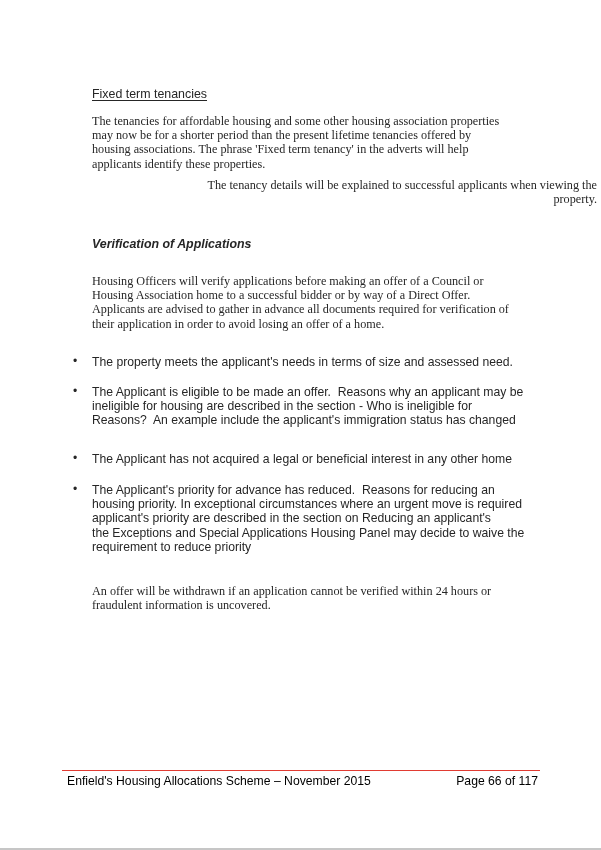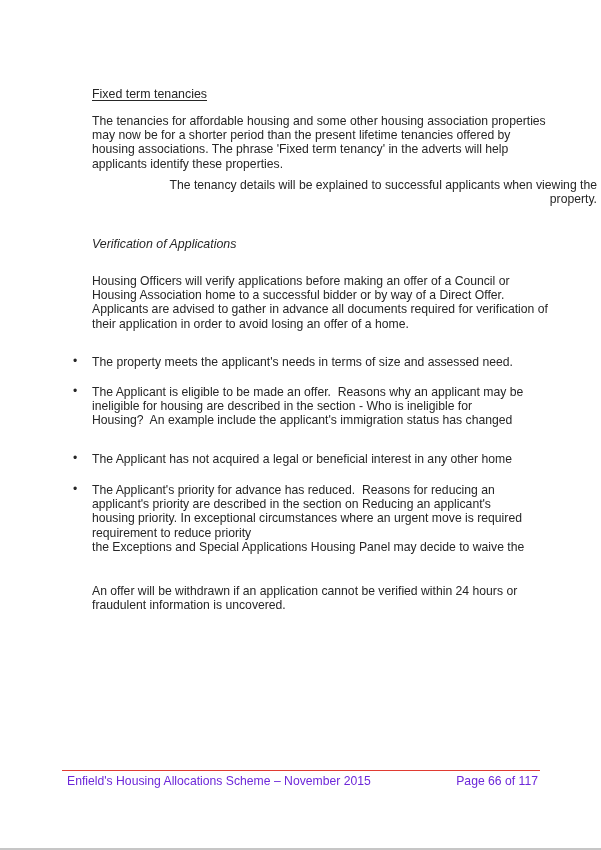--- a/index.html
+++ b/index.html
@@ -15,30 +15,31 @@
     overflow: hidden;
     font-family: "Liberation Sans", "DejaVu Sans", sans-serif;
     font-size: 12.2px;
     line-height: 14.4px;
     color: #262626;
   }
   .abs { position: absolute; left: 76px; margin: 16px; }
   .para {
     width: 505px;
     white-space: pre-wrap;
+    font-family: Liberation Serif, serif;
   }
   .h-underline {
     font-size: 12.4px;
     font-weight: 400;
     text-decoration: underline;
     text-underline-offset: 2px;
   }
   .h-bolditalic {
     font-size: 12.4px;
-    font-weight: 400;
+    font-weight: 700;
     font-style: italic;
   }
   .bullet-item {
     position: absolute;
     left: 70px;
     width: 490px;
     padding-left: 22px;
     box-sizing: border-box;
   }
   .bullet-marker {
@@ -60,21 +61,21 @@
   .pos-b2  { top: 384.5px; }
   .pos-b3  { top: 451.5px; }
   .pos-b4  { top: 482.5px; }
   .pos-p5  { top: 567.5px; }
 
   .footer {
     position: absolute;
     left: 62px;
     top: 769.5px;
     width: 478px;
-    color: #6d28d9;
+    color: #000000;
   }
   .footer-rule {
     height: 0;
     border-top: 1.8px solid #e13b32;
   }
   .footer-row {
     display: flex;
     justify-content: space-between;
     padding: 0 2px 0 5px;
     margin-top: 3.5px;
@@ -116,39 +117,39 @@
     <div>
         <div class="rich-line"><span>The property meets the applicant's needs in terms of size and assessed need.</span></div>
       </div>
   </div>
 
   <div class="bullet-item pos-b2">
     <span class="bullet-marker">•</span>
     <div>
         <div class="rich-line"><span>The Applicant is eligible to be made an offer.  Reasons why an applicant may be</span></div>
         <div class="rich-line"><span>ineligible for housing are described in the section - </span><b>Who is ineligible for</b></div>
-        <div class="rich-line"><b>Housing?</b><span>  An example include the applicant's immigration status has changed</span></div>
+        <div class="rich-line"><b>Reasons?</b><span>  An example include the applicant's immigration status has changed</span></div>
       </div>
   </div>
 
   <div class="bullet-item pos-b3">
     <span class="bullet-marker">•</span>
     <div>
         <div class="rich-line"><span>The Applicant has not acquired a legal or beneficial interest in any other home</span></div>
       </div>
   </div>
 
   <div class="bullet-item pos-b4">
     <span class="bullet-marker">•</span>
     <div>
         <div class="rich-line"><span>The Applicant's priority for advance has reduced.  Reasons for reducing an</span></div>
+        <div class="rich-line"><b>housing priority</b><span>. In exceptional circumstances where an urgent move is required</span></div>
         <div class="rich-line"><span>applicant's priority are described in the section on </span><b>Reducing an applicant's</b></div>
-        <div class="rich-line"><b>housing priority</b><span>. In exceptional circumstances where an urgent move is required</span></div>
+        <div class="rich-line"><span>the Exceptions and Special Applications Housing Panel may decide to waive the</span></div>
         <div class="rich-line"><span>requirement to reduce priority</span></div>
-        <div class="rich-line"><span>the Exceptions and Special Applications Housing Panel may decide to waive the</span></div>
       </div>
   </div>
 
   <p class="abs para pos-p5">An offer will be withdrawn if an application cannot be verified within 24 hours or
 fraudulent information is uncovered.</p>
 
   <div class="footer">
     <div class="footer-rule"></div>
     <div class="footer-row">
       <span>Enfield's Housing Allocations Scheme – November 2015</span>

